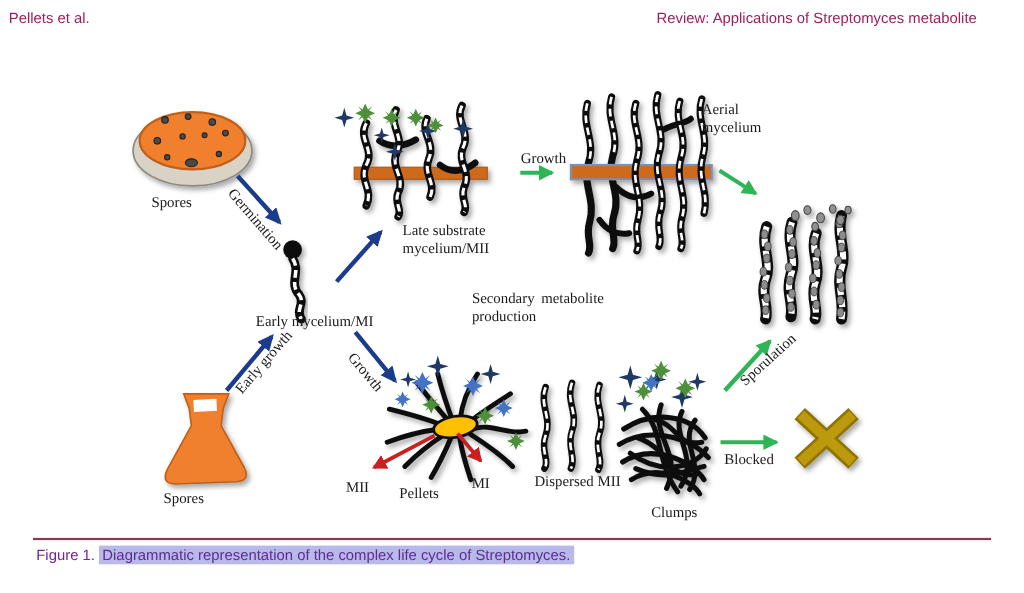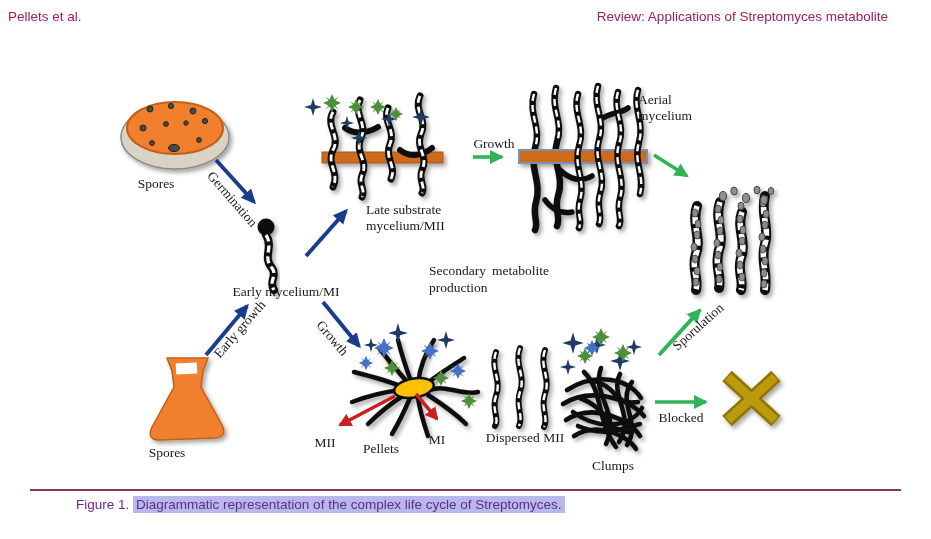--- a/index.html
+++ b/index.html
@@ -3,21 +3,21 @@
 <meta charset="utf-8">
 <style>
   html,body{margin:0;padding:0;}
   body{width:931px;height:539px;background:#ffffff;position:relative;overflow:hidden;
        font-family:"Liberation Sans",sans-serif;}
   .hdr{position:absolute;top:9px;font-size:13.5px;color:#9C1E5E;}
   .hdr-left{left:8px;}
   .hdr-right{right:43px;}
   .ital{}
   .rule{position:absolute;left:30px;top:489px;width:871px;height:2px;background:#8E3558;}
-  .cap{position:absolute;left:33px;top:497px;font-size:13.5px;color:#70268C;margin-left:43px;}
+  .cap{position:absolute;left:33px;top:497px;font-size:13.5px;color:#70268C;}
   .hl{background:#B9B8EA;color:#5B2D8E;padding:1px 3px;}
   svg.fig{position:absolute;left:0;top:0;}
   .lbl{font-family:"Liberation Serif","DejaVu Serif",serif;font-size:13.5px;fill:#1a1a1a;}
   .hy{stroke:#111;fill:none;stroke-linecap:round;}
   .hyw{stroke:#fff;fill:none;stroke-linecap:butt;stroke-dasharray:7 4;}
   .arm{stroke:#0d0d0d;fill:none;stroke-width:4.5;stroke-linecap:round;}
   .cl{stroke:#0d0d0d;fill:none;stroke-width:4.6;stroke-linecap:round;}
 </style>
 </head>
 <body>

